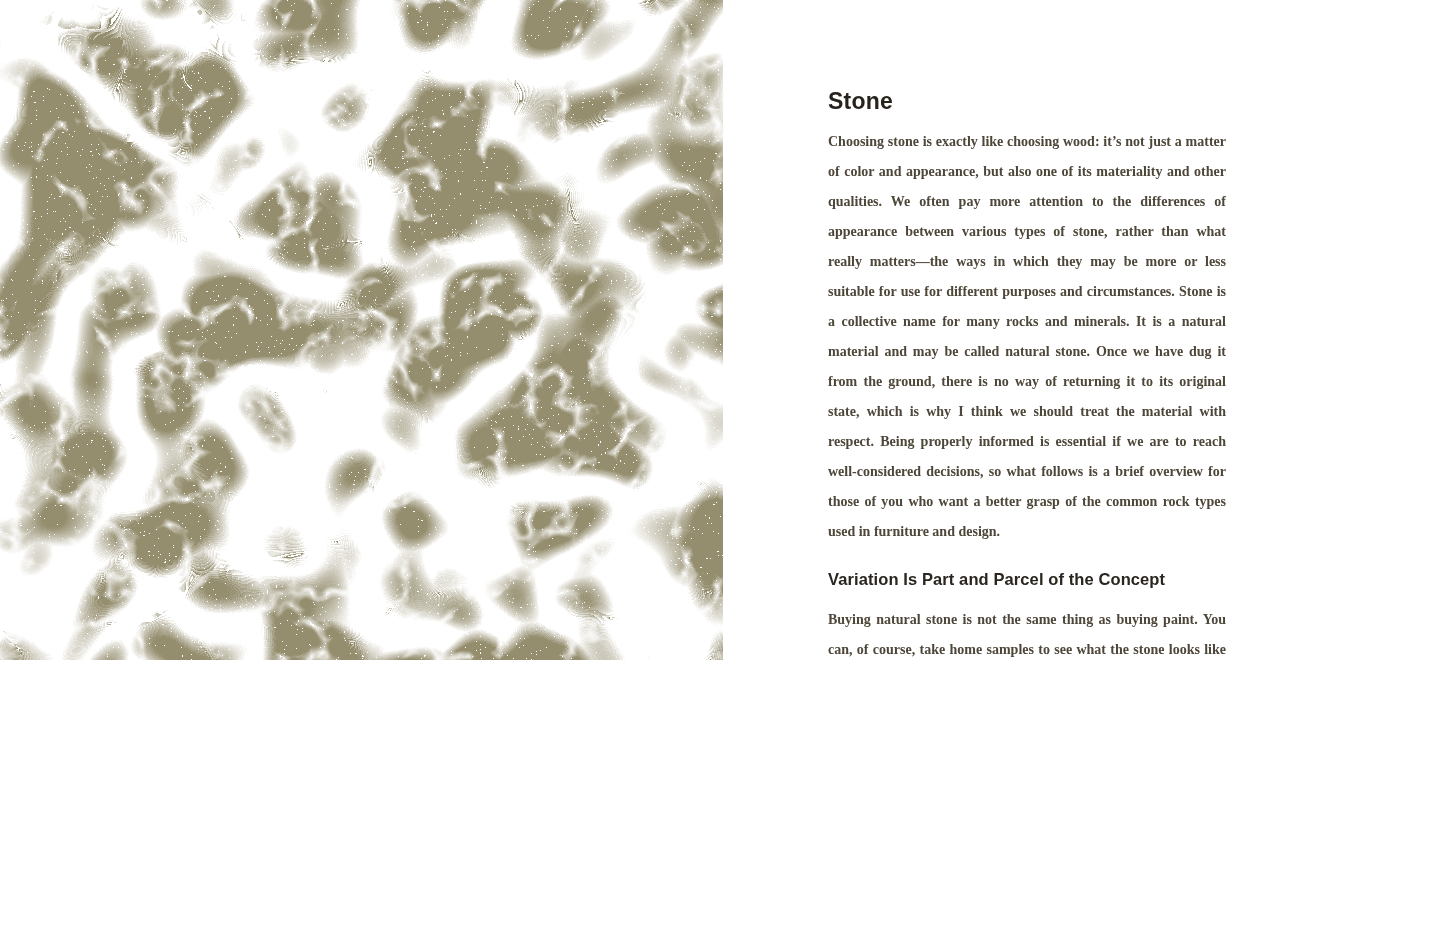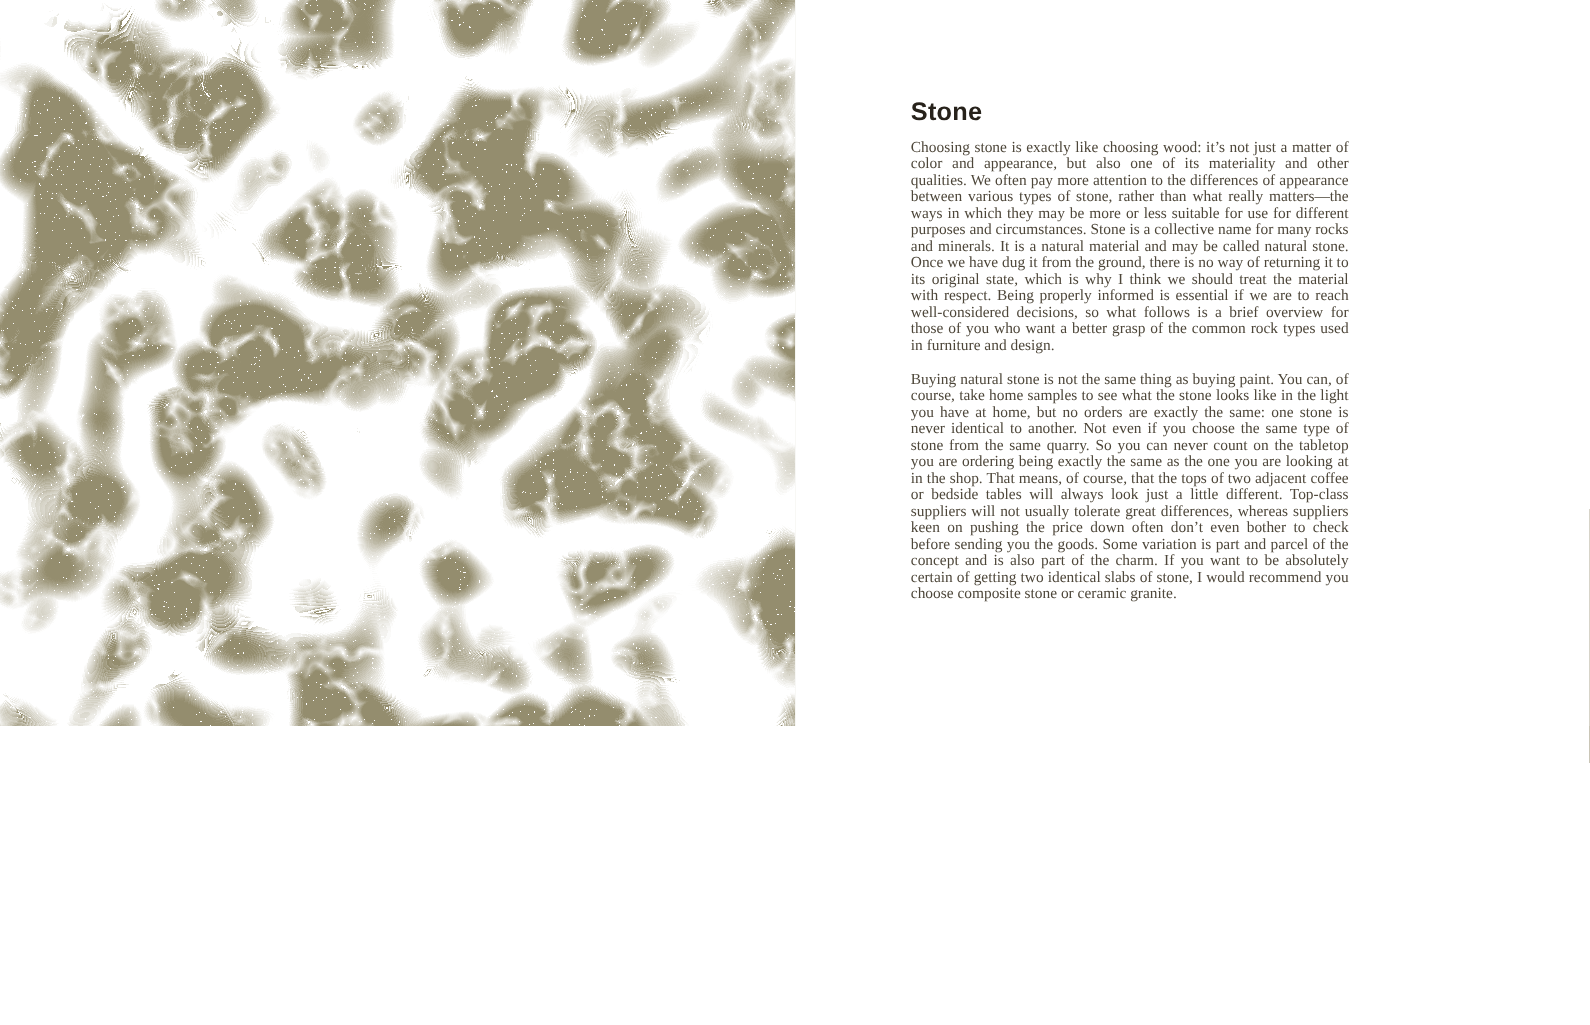--- a/index.html
+++ b/index.html
@@ -47,26 +47,27 @@
     font-weight: 700;
     font-size: 16.5px;
     line-height: 20px;
     letter-spacing: 0.1px;
     color: #2a251e;
   }
   p.body-text {
     margin: 13px 0 0 0;
     font-family: "Liberation Serif", serif;
     font-size: 14px;
-    line-height: 15px;
+    line-height: 30px;
     text-align: justify;
     text-justify: inter-word;
     hyphens: auto;
     -webkit-hyphens: auto;
     color: #4d4639;
+    font-weight: bold;
   }
   p.body-text.section-body { margin-top: 16px; }
 
   .page-number {
     position: absolute;
     left: 1057px; top: 864px;
     transform: translateX(-50%);
     font-family: "Liberation Sans", sans-serif;
     font-size: 13.5px;
     letter-spacing: 0.5px;
@@ -119,19 +120,20 @@
       <rect class="tex-base" width="723" height="932" fill="#948d6e"></rect>
       <rect width="723" height="932" filter="url(#crackle)"></rect>
     </svg>
   </figure>
 
   <main class="text-col">
     <h1 class="chapter-title">Stone</h1>
 
     <p class="body-text intro">Choosing stone is exactly like choosing wood: it’s not just a matter of color and appearance, but also one of its materiality and other qualities. We often pay more attention to the differences of appearance between various types of stone, rather than what really matters—the ways in which they may be more or less suitable for use for different purposes and circumstances. Stone is a collective name for many rocks and minerals. It is a natural material and may be called natural stone. Once we have dug it from the ground, there is no way of returning it to its original state, which is why I think we should treat the material with respect. Being properly informed is essential if we are to reach well-considered decisions, so what follows is a brief overview for those of you who want a better grasp of the common rock types used in furniture and design.</p>
 
+    <h2 class="section-heading">Variation Is Part and Parcel of the Concept</h2>
 
     <p class="body-text section-body">Buying natural stone is not the same thing as buying paint. You can, of course, take home samples to see what the stone looks like in the light you have at home, but no orders are exactly the same: one stone is never identical to another. Not even if you choose the same type of stone from the same quarry. So you can never count on the tabletop you are ordering being exactly the same as the one you are looking at in the shop. That means, of course, that the tops of two adjacent coffee or bedside tables will always look just a little different. Top-class suppliers will not usually tolerate great differences, whereas suppliers keen on pushing the price down often don’t even bother to check before sending you the goods. Some variation is part and parcel of the concept and is also part of the charm. If you want to be absolutely certain of getting two identical slabs of stone, I would recommend you choose composite stone or ceramic granite.</p>
   </main>
 
   <div class="page-number">132</div>
 
 </div>
 
 </body></html>

